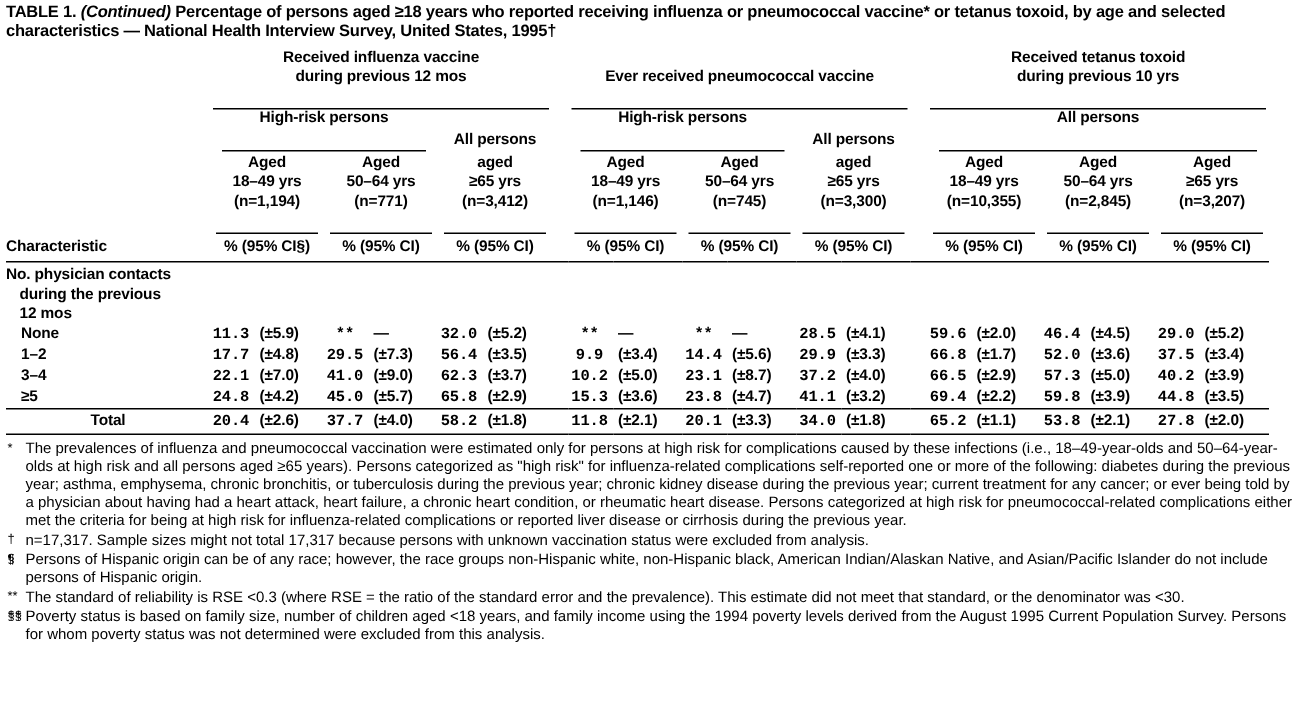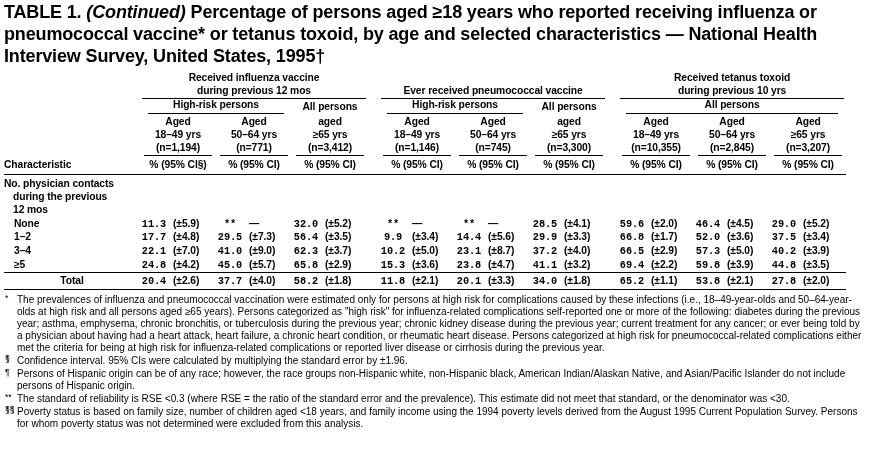--- a/index.html
+++ b/index.html
@@ -4,30 +4,30 @@
 <style>
   * { margin:0; padding:0; box-sizing:border-box; }
   html,body { background:#fff; }
   body {
     width:870px; height:470px; overflow:hidden;
     font-family:"Liberation Sans", sans-serif;
     color:#000;
   }
   .page { padding:2px 4px 0 4px; }
 
-  .title { font-size:18px; font-weight:700; line-height:1.22; letter-spacing:-0.15px; }
+  .title { font-size:11px; font-weight:700; line-height:1.22; letter-spacing:-0.15px; }
   .title .cont { font-style:italic; }
 
   table.vax { border-collapse:collapse; table-layout:fixed; width:842px; margin-top:4px; }
   .vax th, .vax td {
     font-weight:700; font-size:10.3px; line-height:1.24;
     vertical-align:bottom; text-align:center; padding:0;
     letter-spacing:-0.1px;
   }
-  .u { border-bottom:1px solid #000; padding-bottom:1px; }
+  .u { border-bottom:1px solid #000; padding-bottom:14px; }
   .gtitle .u { margin:0 2px; }
   .subu { margin:0 8px; }
   .stack span { display:block; }
   .nstack { margin:0 4px; padding-top:2px; }
   .allp { vertical-align:bottom; }
   .measure th { border-bottom:1.4px solid #000; padding:3px 0 2px 0; }
   .measure td { border-bottom:1.4px solid #000; }
   .charhead { text-align:left !important; vertical-align:bottom; }
 
   .sec { text-align:left !important; padding-top:3px !important; line-height:1.26; }
@@ -336,24 +336,24 @@
   </tbody>
     </table>
 
   <div class="footnotes">
     <div class="fn">
       <span class="sym">*</span>
       <span>The prevalences of influenza and pneumococcal vaccination were estimated only for persons at high risk for complications caused by these infections (i.e., 18–49-year-olds and 50–64-year-olds at high risk and all persons aged ≥65 years). Persons categorized as "high risk" for influenza-related complications self-reported one or more of the following: diabetes during the previous year; asthma, emphysema, chronic bronchitis, or tuberculosis during the previous year; chronic kidney disease during the previous year; current treatment for any cancer; or ever being told by a physician about having had a heart attack, heart failure, a chronic heart condition, or rheumatic heart disease. Persons categorized at high risk for pneumococcal-related complications either met the criteria for being at high risk for influenza-related complications or reported liver disease or cirrhosis during the previous year.</span>
     </div>
     <div class="fn">
       <span class="sym">†</span>
+      <span>n=17,317. Sample sizes might not total 17,317 because persons with unknown vaccination status were excluded from analysis.</span>
     </div>
     <div class="fn">
       <span class="sym">§</span>
-      <span>Confidence interval. 95% CIs were calculated by multiplying the standard error by ±1.96.</span>
     </div>
     <div class="fn">
       <span class="sym">¶</span>
       <span>Persons of Hispanic origin can be of any race; however, the race groups non-Hispanic white, non-Hispanic black, American Indian/Alaskan Native, and Asian/Pacific Islander do not include persons of Hispanic origin.</span>
     </div>
     <div class="fn">
       <span class="sym">**</span>
       <span>The standard of reliability is RSE &lt;0.3 (where RSE = the ratio of the standard error and the prevalence). This estimate did not meet that standard, or the denominator was &lt;30.</span>
     </div>
     <div class="fn">

